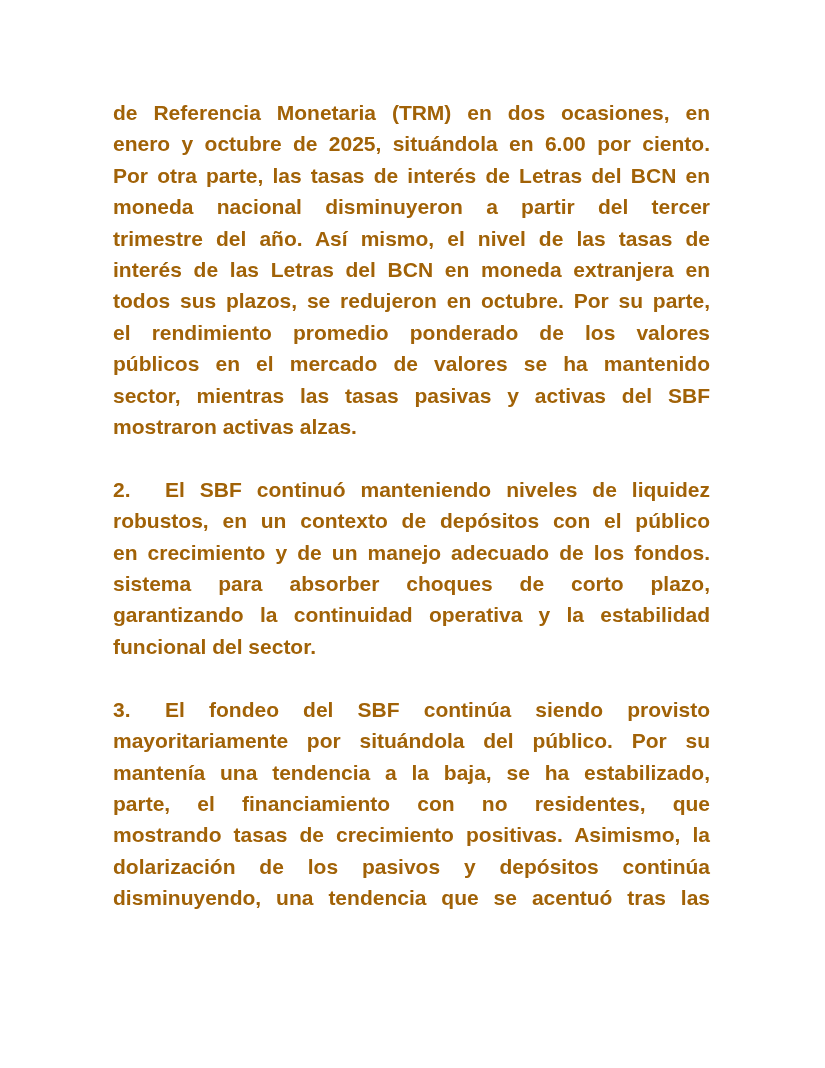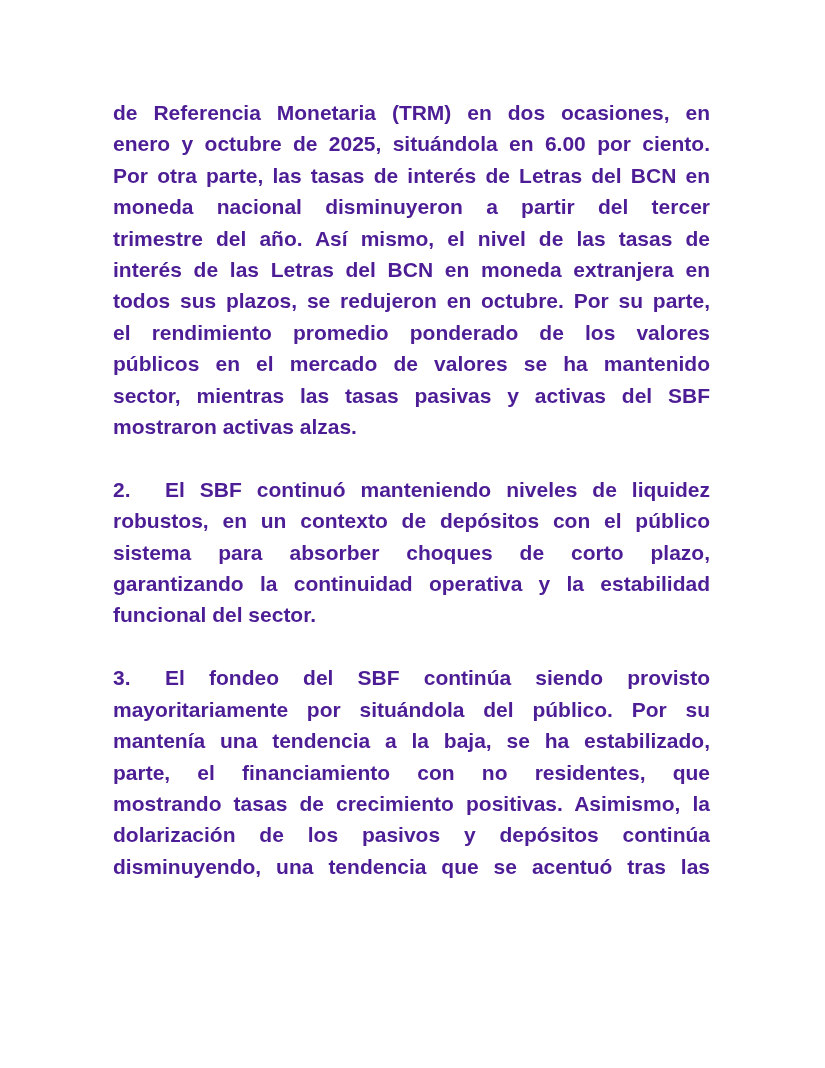--- a/index.html
+++ b/index.html
@@ -5,21 +5,21 @@
   html, body {
     margin: 0;
     padding: 0;
     background: #ffffff;
   }
   .page {
     position: relative;
     width: 825px;
     height: 1068px;
     background: #ffffff;
-    color: #4c1d95;
+    color: #a16207;
     font-family: "Liberation Sans", sans-serif;
     font-weight: bold;
     overflow: hidden;
   }
   .doc-body {
     position: absolute;
     left: 113px;
     top: 97px;
     width: 597px;
   }
@@ -59,20 +59,21 @@
         <div class="line">interés de las Letras del BCN en moneda extranjera en</div>
         <div class="line">todos sus plazos, se redujeron en octubre. Por su parte,</div>
         <div class="line">el rendimiento promedio ponderado de los valores</div>
         <div class="line">públicos en el mercado de valores se ha mantenido</div>
         <div class="line">sector, mientras las tasas pasivas y activas del SBF</div>
         <div class="line flush-left">mostraron activas alzas.</div>
       </div>
       <div class="paragraph">
         <div class="line"><span class="para-number">2.</span>El SBF continuó manteniendo niveles de liquidez</div>
         <div class="line">robustos, en un contexto de depósitos con el público</div>
+        <div class="line">en crecimiento y de un manejo adecuado de los fondos.</div>
         <div class="line">sistema para absorber choques de corto plazo,</div>
         <div class="line">garantizando la continuidad operativa y la estabilidad</div>
         <div class="line flush-left">funcional del sector.</div>
       </div>
       <div class="paragraph">
         <div class="line"><span class="para-number">3.</span>El fondeo del SBF continúa siendo provisto</div>
         <div class="line">mayoritariamente por situándola del público. Por su</div>
         <div class="line">mantenía una tendencia a la baja, se ha estabilizado,</div>
         <div class="line">parte, el financiamiento con no residentes, que</div>
         <div class="line">mostrando tasas de crecimiento positivas. Asimismo, la</div>

